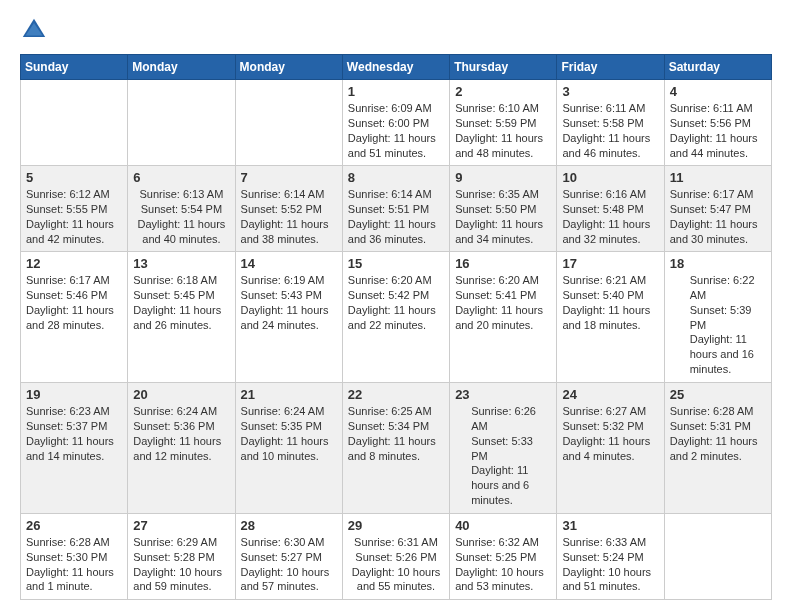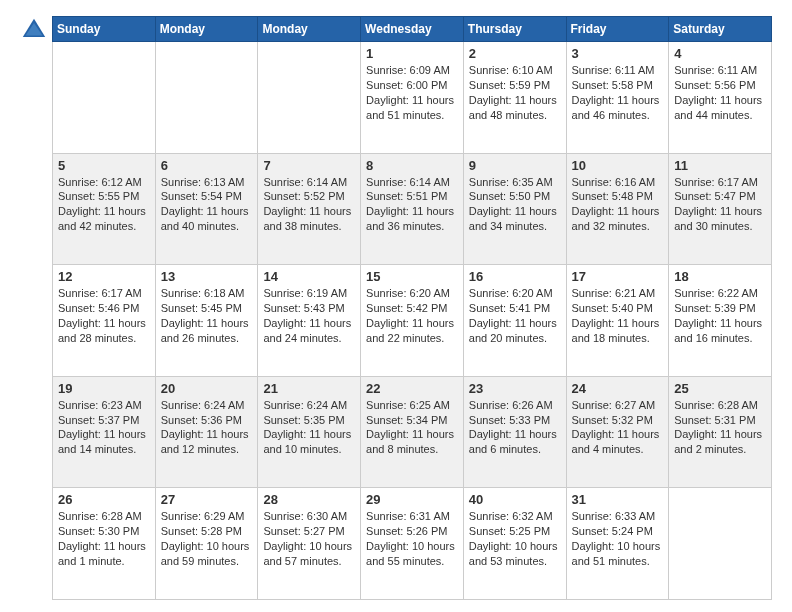--- a/index.html
+++ b/index.html
@@ -8,21 +8,21 @@
       background: #fff;
       width: 792px;
       height: 612px;
       overflow: hidden;
     }
     .page {
       width: 792px;
       height: 612px;
       padding: 16px 20px 12px 20px;
       display: flex;
-      flex-direction: row;
+      flex-direction: column;
     }
     .header {
       display: flex;
       justify-content: space-between;
       align-items: flex-start;
       margin-bottom: 10px;
     }
     .logo {
       display: flex;
       align-items: center;
@@ -171,21 +171,21 @@
         </tr>
         <tr class="row-shaded">
           <td>
             <span class="day-num">5</span>
             <div class="cell-text" style="white-space: pre-line;">Sunrise: 6:12 AM
 Sunset: 5:55 PM
 Daylight: 11 hours and 42 minutes.</div>
           </td>
           <td>
             <span class="day-num">6</span>
-            <div class="cell-text" style="white-space: pre-line;">Sunrise: 6:13 AM
+            <div class="cell-text" style="white-space: pre-line; text-align: center;">Sunrise: 6:13 AM
 Sunset: 5:54 PM
 Daylight: 11 hours and 40 minutes.</div>
           </td>
           <td>
             <span class="day-num">7</span>
             <div class="cell-text" style="white-space: pre-line;">Sunrise: 6:14 AM
 Sunset: 5:52 PM
 Daylight: 11 hours and 38 minutes.</div>
           </td>
           <td>
@@ -245,21 +245,21 @@
 Daylight: 11 hours and 20 minutes.</div>
           </td>
           <td>
             <span class="day-num">17</span>
             <div class="cell-text" style="white-space: pre-line;">Sunrise: 6:21 AM
 Sunset: 5:40 PM
 Daylight: 11 hours and 18 minutes.</div>
           </td>
           <td>
             <span class="day-num">18</span>
-            <div class="cell-text" style="white-space: pre-line;">Sunrise: 6:22 AM
+            <div class="cell-text" style="white-space: pre-line; margin-left: 20px;">Sunrise: 6:22 AM
 Sunset: 5:39 PM
 Daylight: 11 hours and 16 minutes.</div>
           </td>
         </tr>
         <tr class="row-shaded">
           <td>
             <span class="day-num">19</span>
             <div class="cell-text" style="white-space: pre-line;">Sunrise: 6:23 AM
 Sunset: 5:37 PM
 Daylight: 11 hours and 14 minutes.</div>
@@ -277,21 +277,21 @@
 Daylight: 11 hours and 10 minutes.</div>
           </td>
           <td>
             <span class="day-num">22</span>
             <div class="cell-text" style="white-space: pre-line;">Sunrise: 6:25 AM
 Sunset: 5:34 PM
 Daylight: 11 hours and 8 minutes.</div>
           </td>
           <td>
             <span class="day-num">23</span>
-            <div class="cell-text" style="white-space: pre-line;">Sunrise: 6:26 AM
+            <div class="cell-text" style="white-space: pre-line; margin-left: 16px;">Sunrise: 6:26 AM
 Sunset: 5:33 PM
 Daylight: 11 hours and 6 minutes.</div>
           </td>
           <td>
             <span class="day-num">24</span>
             <div class="cell-text" style="white-space: pre-line;">Sunrise: 6:27 AM
 Sunset: 5:32 PM
 Daylight: 11 hours and 4 minutes.</div>
           </td>
           <td>
@@ -315,21 +315,21 @@
 Daylight: 10 hours and 59 minutes.</div>
           </td>
           <td>
             <span class="day-num">28</span>
             <div class="cell-text" style="white-space: pre-line;">Sunrise: 6:30 AM
 Sunset: 5:27 PM
 Daylight: 10 hours and 57 minutes.</div>
           </td>
           <td>
             <span class="day-num">29</span>
-            <div class="cell-text" style="white-space: pre-line;">Sunrise: 6:31 AM
+            <div class="cell-text" style="white-space: pre-line; text-align: center;">Sunrise: 6:31 AM
 Sunset: 5:26 PM
 Daylight: 10 hours and 55 minutes.</div>
           </td>
           <td>
             <span class="day-num">40</span>
             <div class="cell-text" style="white-space: pre-line;">Sunrise: 6:32 AM
 Sunset: 5:25 PM
 Daylight: 10 hours and 53 minutes.</div>
           </td>
           <td>

